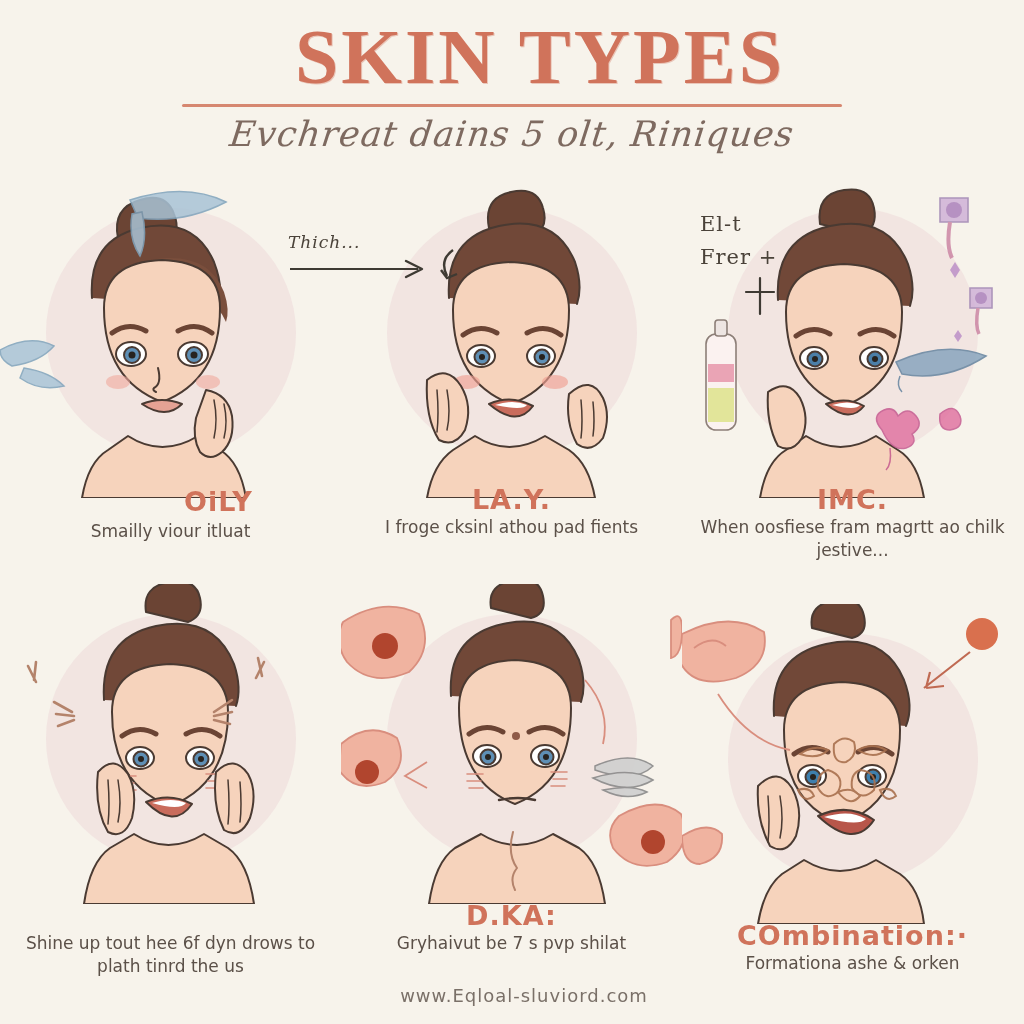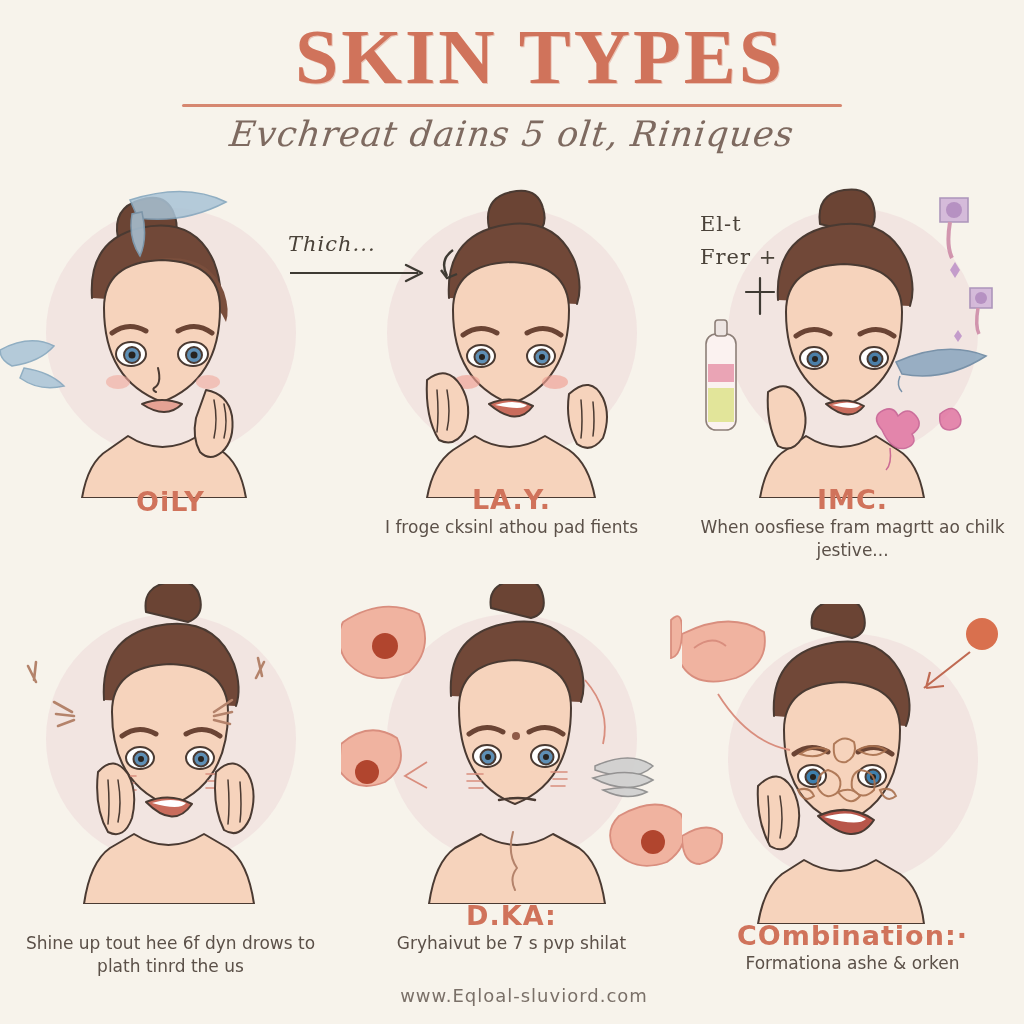--- a/index.html
+++ b/index.html
@@ -55,32 +55,32 @@
     position:absolute;left:0;width:341px;text-align:center;
     font-family:"DejaVu Sans", sans-serif;
     font-weight:bold;font-size:27px;color:#D0735B;
     letter-spacing:1px;
   }
   .desc{
     position:absolute;left:10px;width:321px;text-align:center;
     font-family:"DejaVu Sans", sans-serif;
     font-size:17px;color:#5B5048;line-height:23px;
   }
-  .cell.c0 .label{top:308px;} .cell.c0 .desc{top:342px;}
+  .cell.c0 .label{top:308px;margin-left:48px;} .cell.c0 .desc{top:342px;}
   .cell.c1 .label{top:306px;} .cell.c1 .desc{top:338px;}
   .cell.c2 .label{top:306px;} .cell.c2 .desc{top:338px;}
   .cell.c3 .label{top:316px;} .cell.c3 .desc{top:348px;}
   .cell.c4 .label{top:316px;} .cell.c4 .desc{top:348px;}
   .cell.c5 .label{top:316px;} .cell.c5 .desc{top:348px;}
 
   
   .anno{
     position:absolute;
     font-family:"DejaVu Serif", serif;
-    font-size:21px;color:#4A4239;font-style:italic;
+    font-size:17px;color:#4A4239;font-style:italic;
     letter-spacing:1px;
   }
   .anno-thich{left:288px;top:232px;}
   .anno-elt{left:700px;top:208px;font-style:normal;font-size:21px;line-height:33px;}
 
   
   .footer{
     position:absolute;left:12px;top:985px;width:1024px;text-align:center;
     font-family:"DejaVu Sans", sans-serif;
     font-size:18px;color:#7A7068;letter-spacing:1px;
@@ -124,20 +124,21 @@
           <path d="M214 222 q4 20 0 38 M224 226 q4 18 0 34" stroke-width="1.5"></path>
         </g>
         <g fill="#A9C3D6" opacity=".85" stroke="#7FA3BC" stroke-width="1.5">
           <path d="M0 172 q30 -16 54 -4 q-14 16 -42 20 q-12 -6 -12 -16 z"></path>
           <path d="M24 190 q26 4 40 18 q-24 6 -44 -8 z"></path>
           <path d="M130 22 q56 -18 96 2 q-42 22 -88 16 z"></path>
           <path d="M142 34 q6 26 -2 44 q-12 -18 -8 -42 z"></path>
         </g>
       </svg>
       <div class="label">OiLY</div>
+      <div class="desc">Smailly viour itluat</div>
     </div>
 
     <div class="cell c1">
       <div class="circle"></div>
       <svg class="illus" viewBox="0 0 341 320">
         <g stroke="#4A3A32" stroke-width="2" fill="none" stroke-linecap="round" stroke-linejoin="round">
           <path d="M148 50 q-6 -30 22 -36 q26 -6 32 16 q6 20 -10 28 z" fill="#6B4434"></path>
           <path d="M108 120 q-4 -60 50 -72 q56 -12 76 36 q8 24 2 42" fill="#714838"></path>
           <path d="M112 132 q0 72 58 94 q58 -22 58 -94 q0 -46 -58 -48 q-58 2 -58 48 z" fill="#F6D3BC"></path>
           <path d="M122 157 q16 -12 34 -2" stroke="#6B4434" stroke-width="5"></path>

